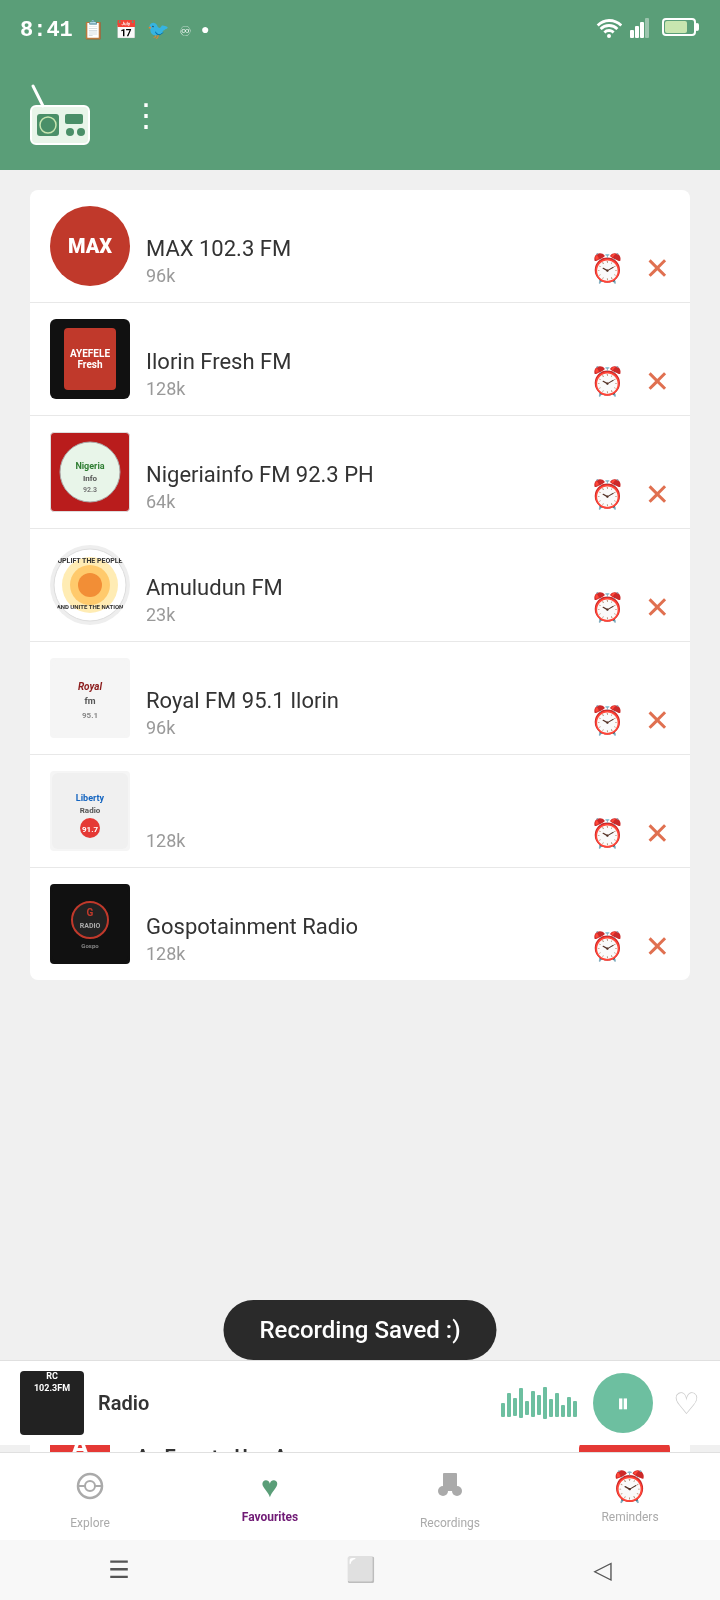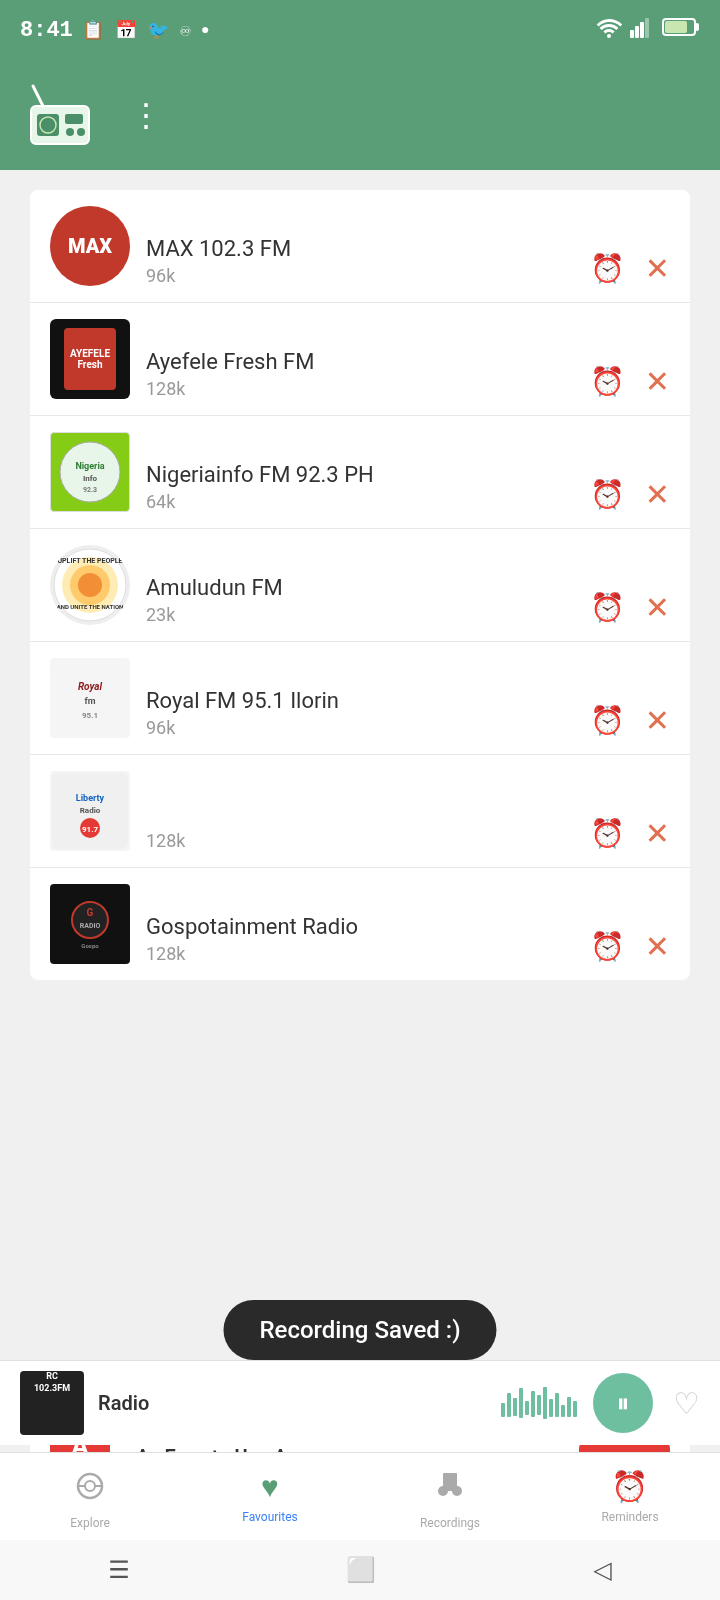--- a/index.html
+++ b/index.html
@@ -135,21 +135,21 @@
       background: #c0392b;
       border-radius: 4px;
       padding: 20px 6px;
       color: white;
       font-size: 10px;
       font-weight: bold;
       text-align: center;
     }
     
     .logo-nigeriainfo {
-      background: #84cc16;
+      background: #b91c1c;
       border-radius: 4px;
       width: 80px; height: 80px;
       display: flex; align-items: center; justify-content: center;
       border: 1px solid #ddd;
     }
     
     .logo-amuludun {
       background: #eee;
       border-radius: 50%;
       width: 80px; height: 80px;
@@ -346,21 +346,21 @@
     }
     .nav-icon {
       font-size: 30px;
       color: #aaa;
     }
     .nav-icon.active { color: #5a9e78; }
     .nav-label {
       font-size: 12px;
       color: #aaa;
     }
-    .nav-label.active { color: #3b82f6; }
+    .nav-label.active { color: #701a75; font-weight: bold; }
 
     
     .sys-nav {
       position: fixed;
       bottom: 0;
       left: 0;
       width: 720px;
       height: 60px;
       background: #f8f8f8;
       display: flex;
@@ -443,21 +443,21 @@
       <span class="alarm-icon active">⏰</span>
       <span class="close-icon">✕</span>
     </div>
   </div>
 
   <div class="station-item">
     <div class="station-logo logo-ayefele">
       <div class="logo-ayefele-inner">AYEFELE<br>Fresh</div>
     </div>
     <div class="station-info">
-      <div class="station-name">Ayefele Fresh FM</div>
+      <div class="station-name">Ilorin Fresh FM</div>
       <div class="station-bitrate">128k</div>
     </div>
     <div class="station-actions">
       <span class="alarm-icon">⏰</span>
       <span class="close-icon">✕</span>
     </div>
   </div>
 
   <div class="station-item">
     <div class="station-logo logo-nigeriainfo">

